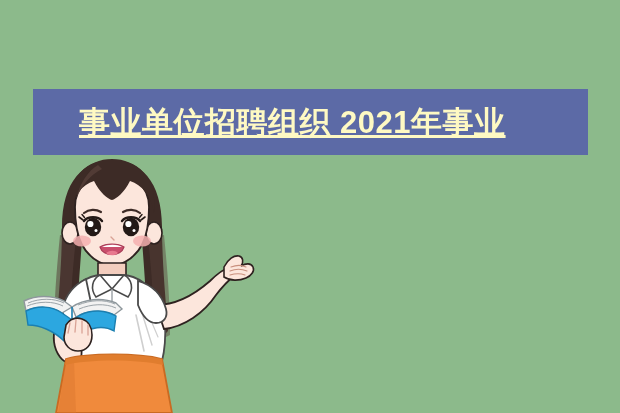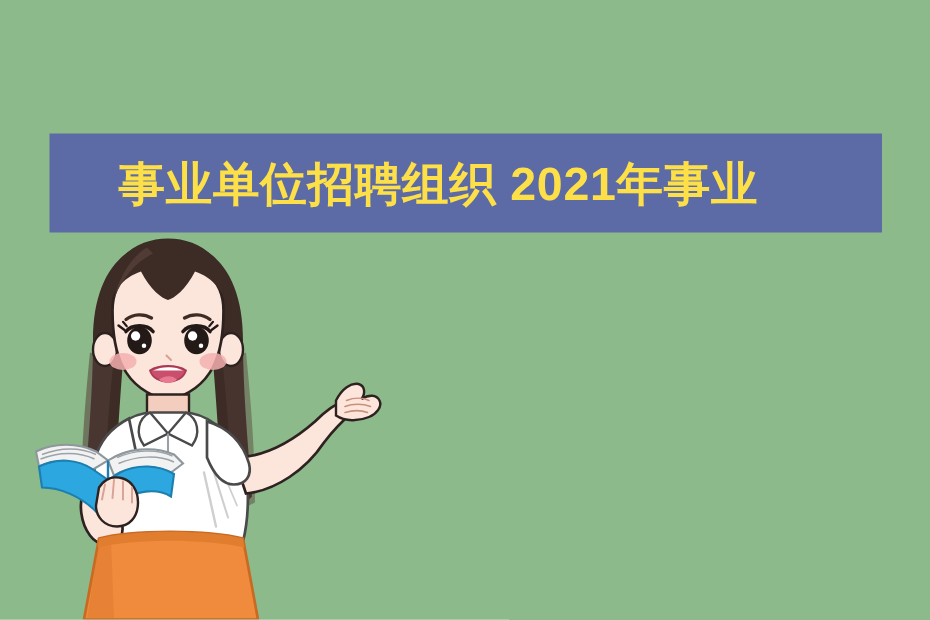--- a/index.html
+++ b/index.html
@@ -29,27 +29,28 @@
     width: 555px;
     height: 66px;
     background: #5C6AA6;
     display: flex;
     align-items: center;
     box-sizing: border-box;
     padding-left: 46px;
   }
 
   #title-text {
-    color: #fde047;
+    color: #fef9c3;
     font-size: 31px;
     font-weight: 700;
     line-height: 1;
     letter-spacing: 0.5px;
     white-space: nowrap;
     font-family: "Liberation Sans", "DejaVu Sans", sans-serif;
+    text-decoration: underline;
   }
 
   
   #illustration {
     position: absolute;
     left: 18px;
     top: 155px;
     width: 240px;
     height: 258px;
   }

